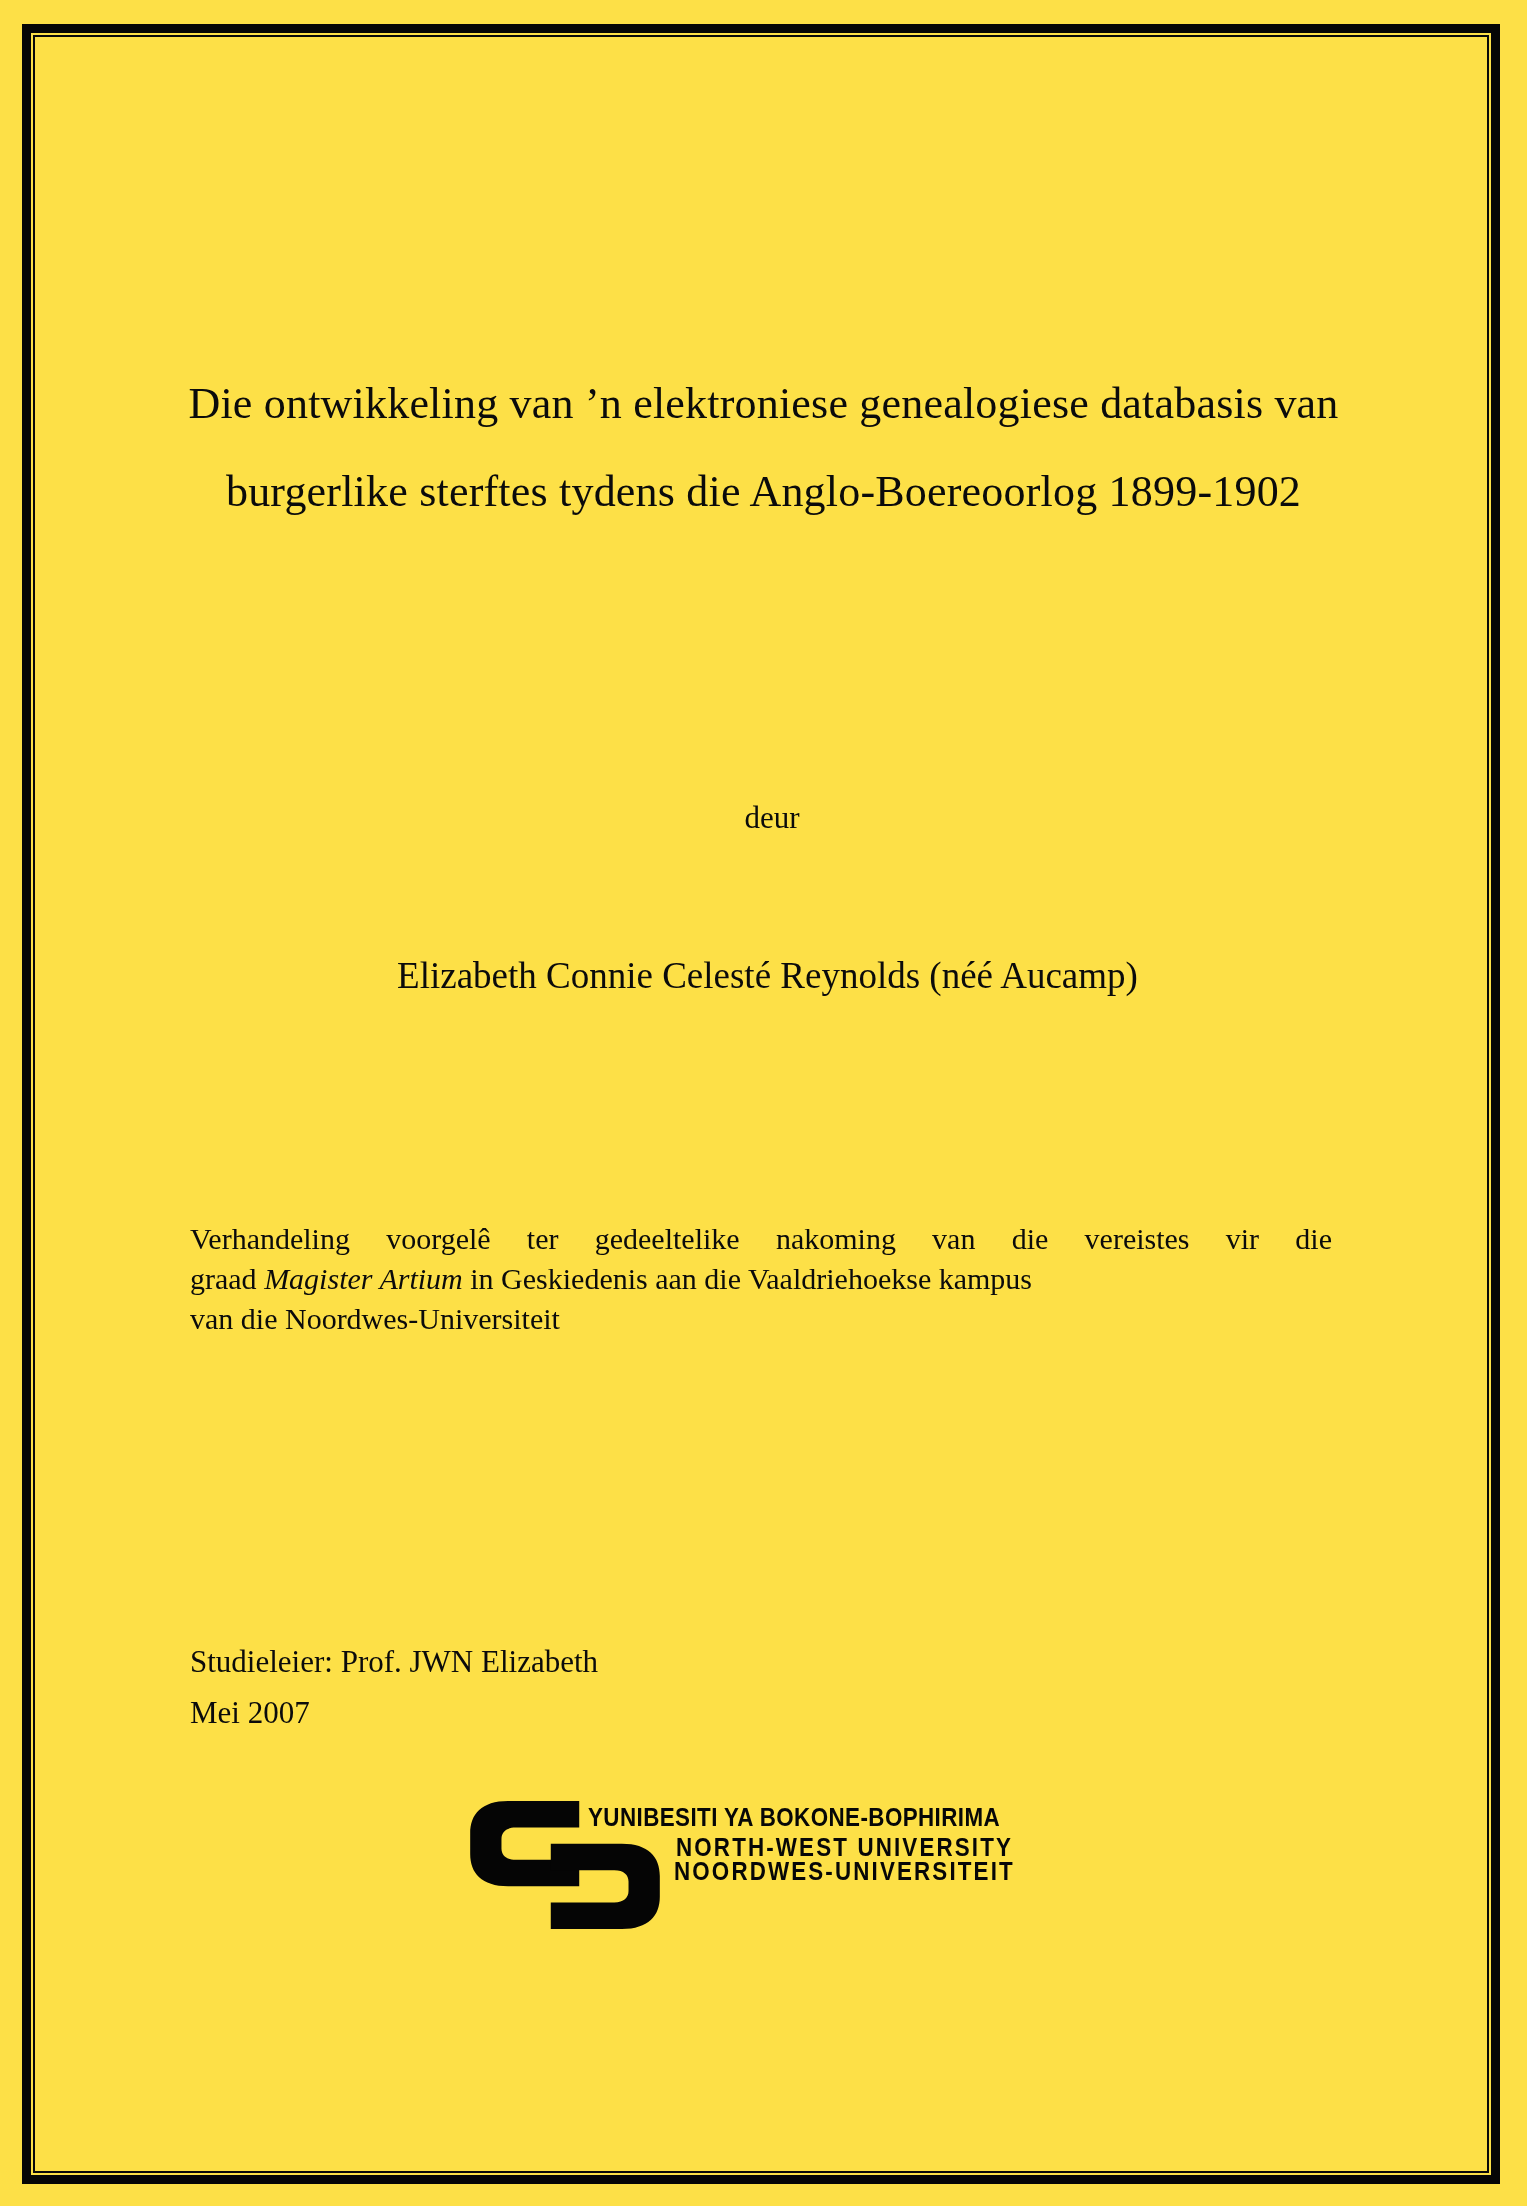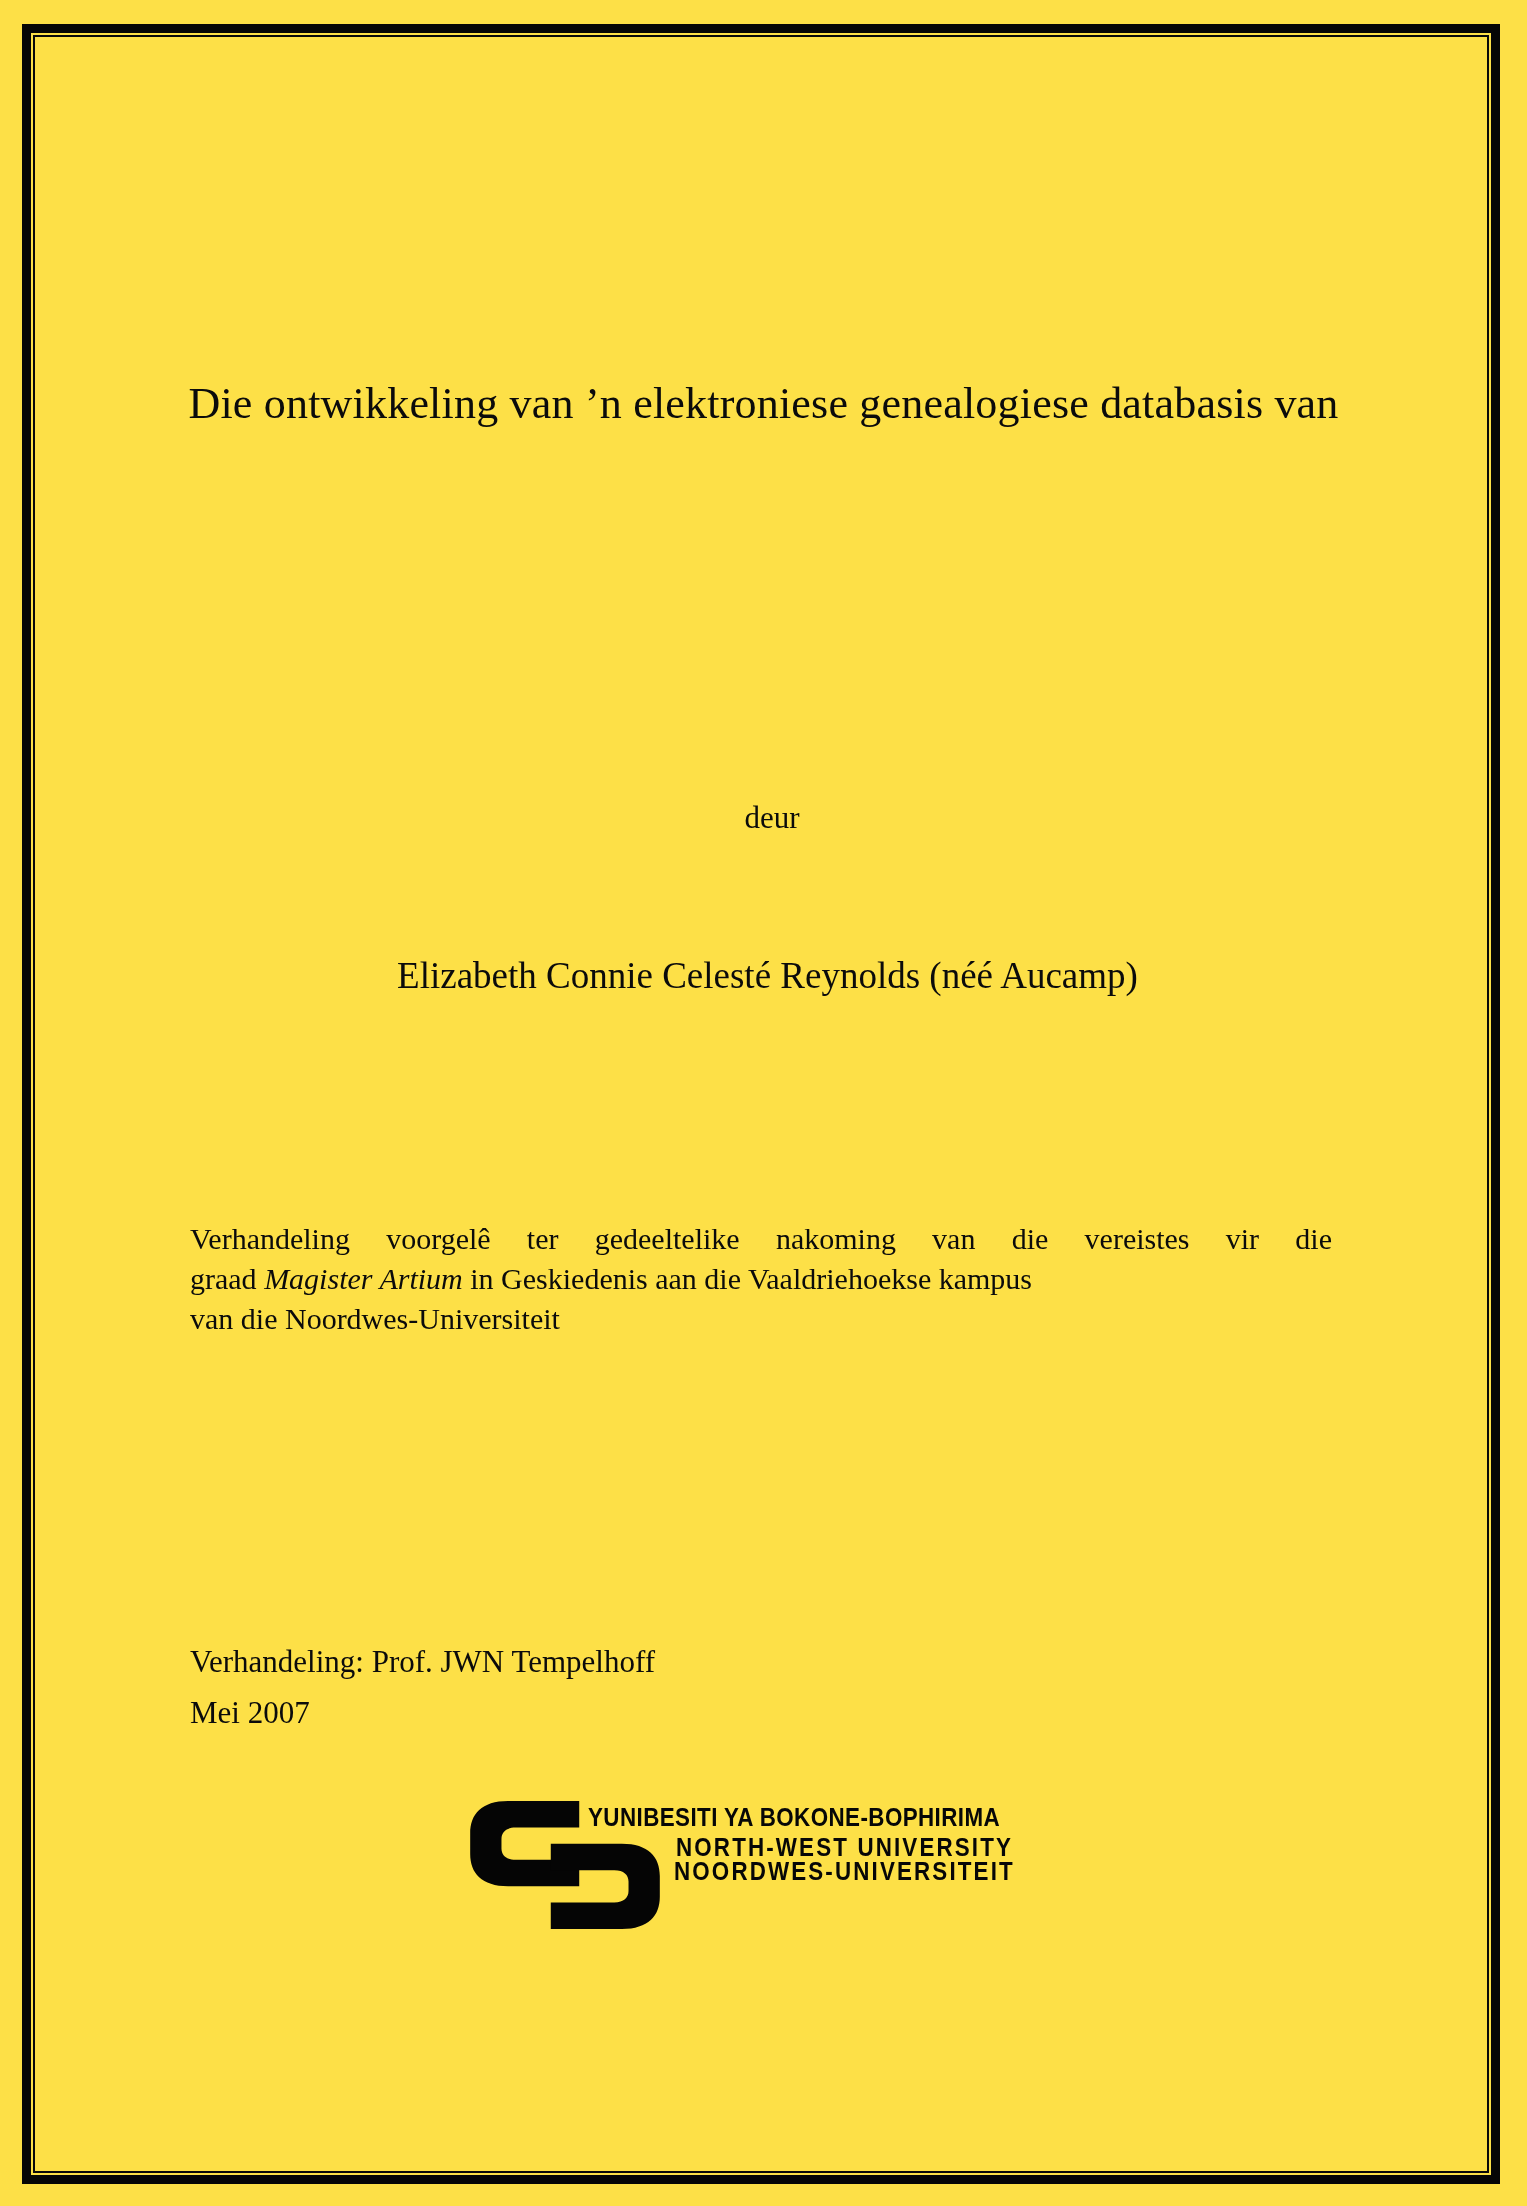--- a/index.html
+++ b/index.html
@@ -87,34 +87,35 @@
 <body>
 
 <div class="page">
 
   <div class="frame-outer">
     <div class="frame-inner"></div>
   </div>
 
   <div class="title-block">
     <div>Die ontwikkeling van ’n elektroniese genealogiese databasis van</div>
+    <div>burgerlike sterftes tydens die Anglo-Boereoorlog 1899-1902</div>
   </div>
 
   <div class="byline-label">deur</div>
 
   <div class="author-line">Elizabeth Connie Celesté Reynolds (néé Aucamp)</div>
 
   <div class="declaration">
     <div class="decl-line1">Verhandeling voorgelê ter gedeeltelike nakoming van die vereistes vir die</div>
     <div><span>graad </span><span class="italic">Magister Artium</span><span> in Geskiedenis aan die Vaaldriehoekse kampus</span></div>
     <div>van die Noordwes-Universiteit</div>
   </div>
 
   <div class="supervisor-block">
-    <div>Verhandeling: Prof. JWN Tempelhoff</div>
+    <div>Studieleier: Prof. JWN Elizabeth</div>
     <div>Mei 2007</div>
   </div>
 
   <div class="logo-mark">
     <svg viewBox="0 0 200 135" width="190" height="128" xmlns="http://www.w3.org/2000/svg" aria-hidden="true">
       <path fill="#050505" d="M115,0 L40,0 C12,0 0,14 0,34 L0,56 C0,76 12,90 40,90 L115,90 L115,62 L48,62 C38,62 33,57 33,50 L33,40 C33,33 38,28 48,28 L115,28 Z"></path>
       <path fill="#050505" transform="translate(200,135) rotate(180)" d="M115,0 L40,0 C12,0 0,14 0,34 L0,56 C0,76 12,90 40,90 L115,90 L115,62 L48,62 C38,62 33,57 33,50 L33,40 C33,33 38,28 48,28 L115,28 Z"></path>
     </svg>
   </div>
 

